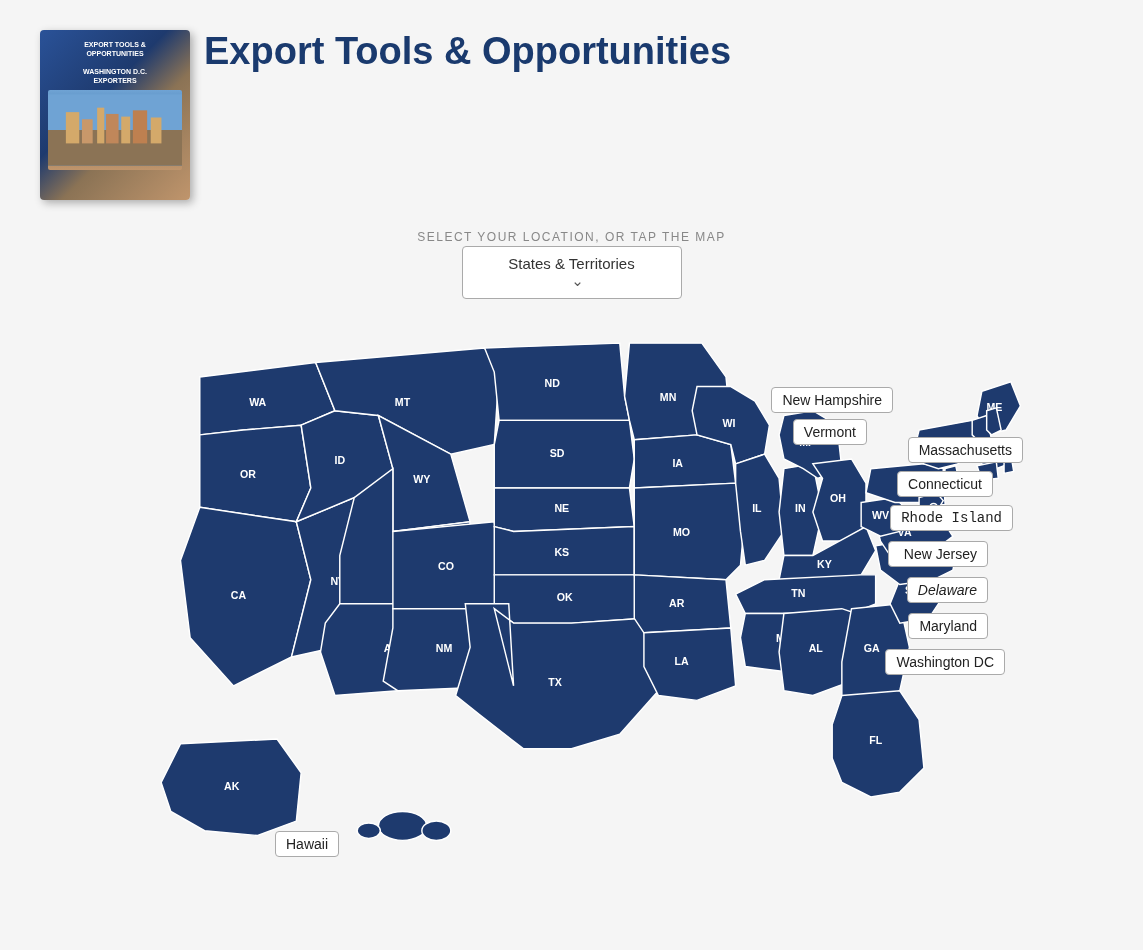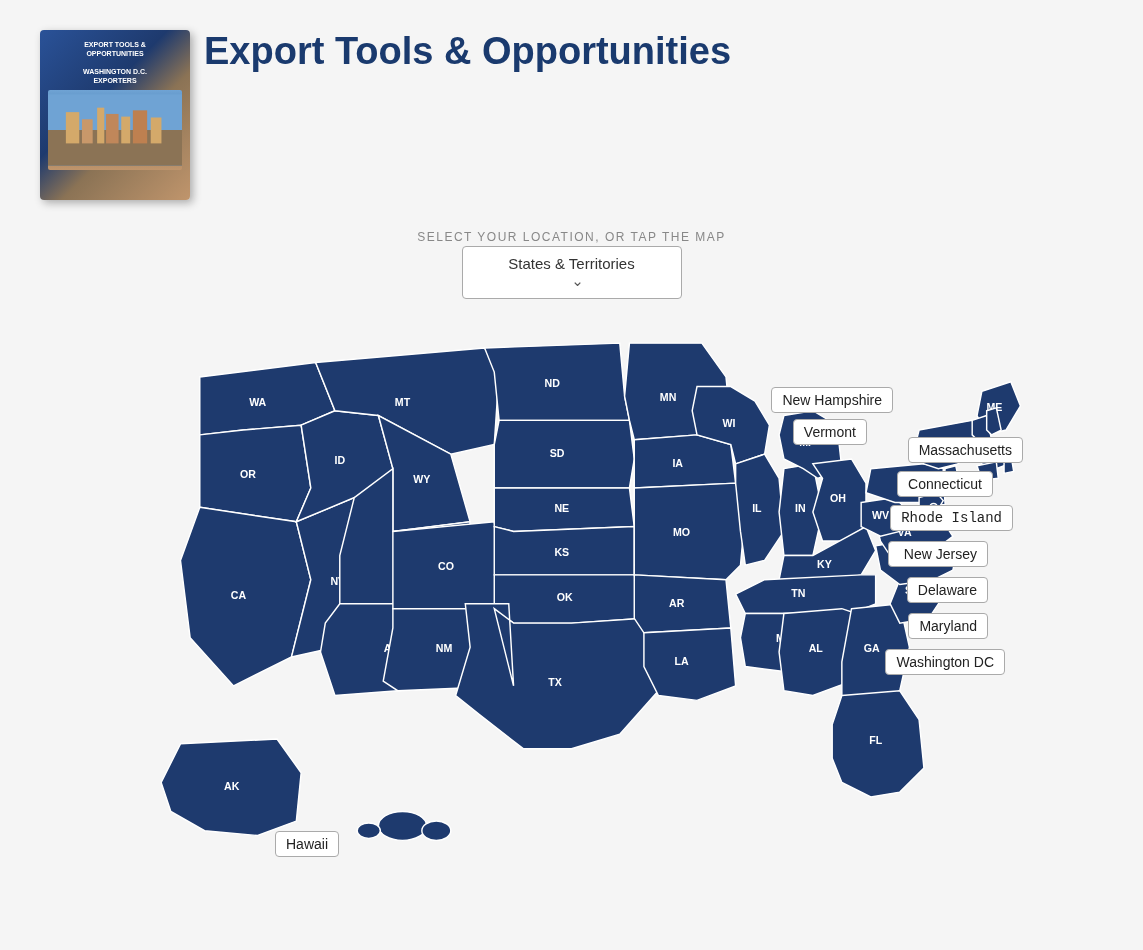--- a/index.html
+++ b/index.html
@@ -320,21 +320,21 @@
     <div class="callout-box" style="right: 236px; top: 100px;">Vermont</div>
 
     <div class="callout-box" style="right: 80px; top: 118px;">Massachusetts</div>
 
     <div class="callout-box" style="right: 110px; top: 152px;">Connecticut</div>
 
     <div class="callout-box" style="right: 90px; top: 186px; font-family: Liberation Mono, monospace;">Rhode Island</div>
 
     <div class="callout-box" style="right: 115px; top: 222px; padding-left: 15px;">New Jersey</div>
 
-    <div class="callout-box" style="right: 115px; top: 258px;">Delaware</div>
+    <div class="callout-box" style="right: 115px; top: 258px; font-style: italic;">Delaware</div>
 
     <div class="callout-box" style="right: 115px; top: 294px;">Maryland</div>
 
     <div class="callout-box" style="right: 98px; top: 330px;">Washington DC</div>
 
     <div class="callout-box" style="left: 235px; bottom: 22px;">Hawaii</div>
   </div>
 
 </div>
 

